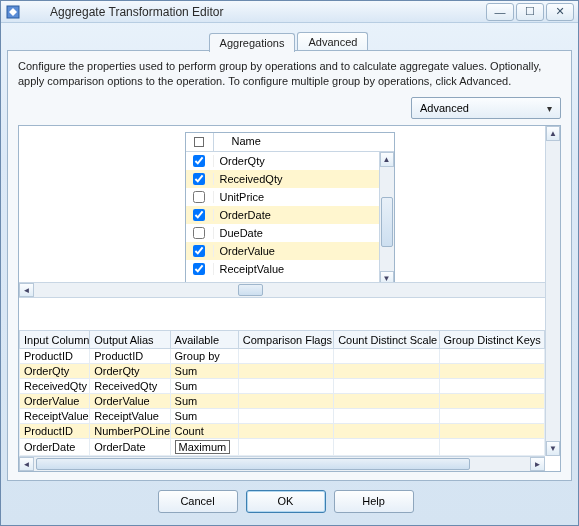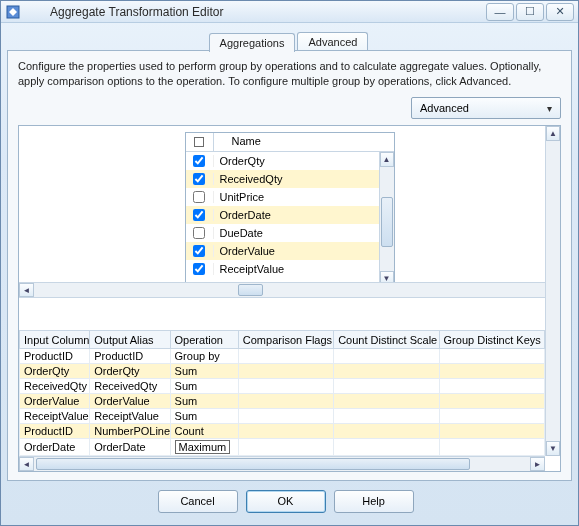--- a/index.html
+++ b/index.html
@@ -171,21 +171,21 @@
                 <col style="width:80px">
                 <col style="width:68px">
               <col style="width:95px">
                 <col style="width:105px">
                 <col style="width:105px">
             </colgroup>
             <thead>
                 <tr id="map-head">
                   <th>Input Column</th>
                   <th>Output Alias</th>
-                  <th>Operation</th>
+                  <th>Available</th>
                   <th>Comparison Flags</th>
                   <th>Count Distinct Scale</th>
                   <th>Group Distinct Keys</th>
                 </tr>
               </thead>
             <tbody id="map-body">
                 <tr>
                   <td>ProductID</td>
                   <td>ProductID</td>
                   <td>Group by</td>

